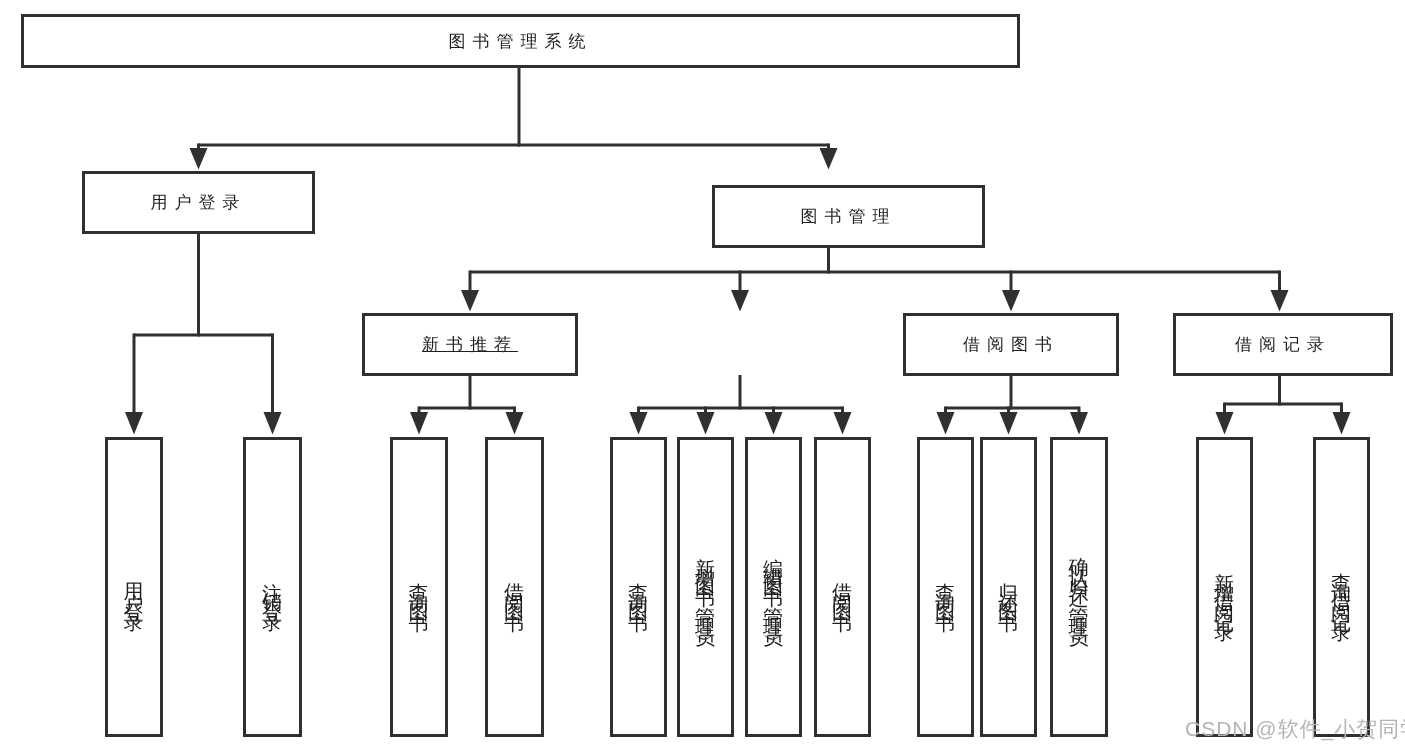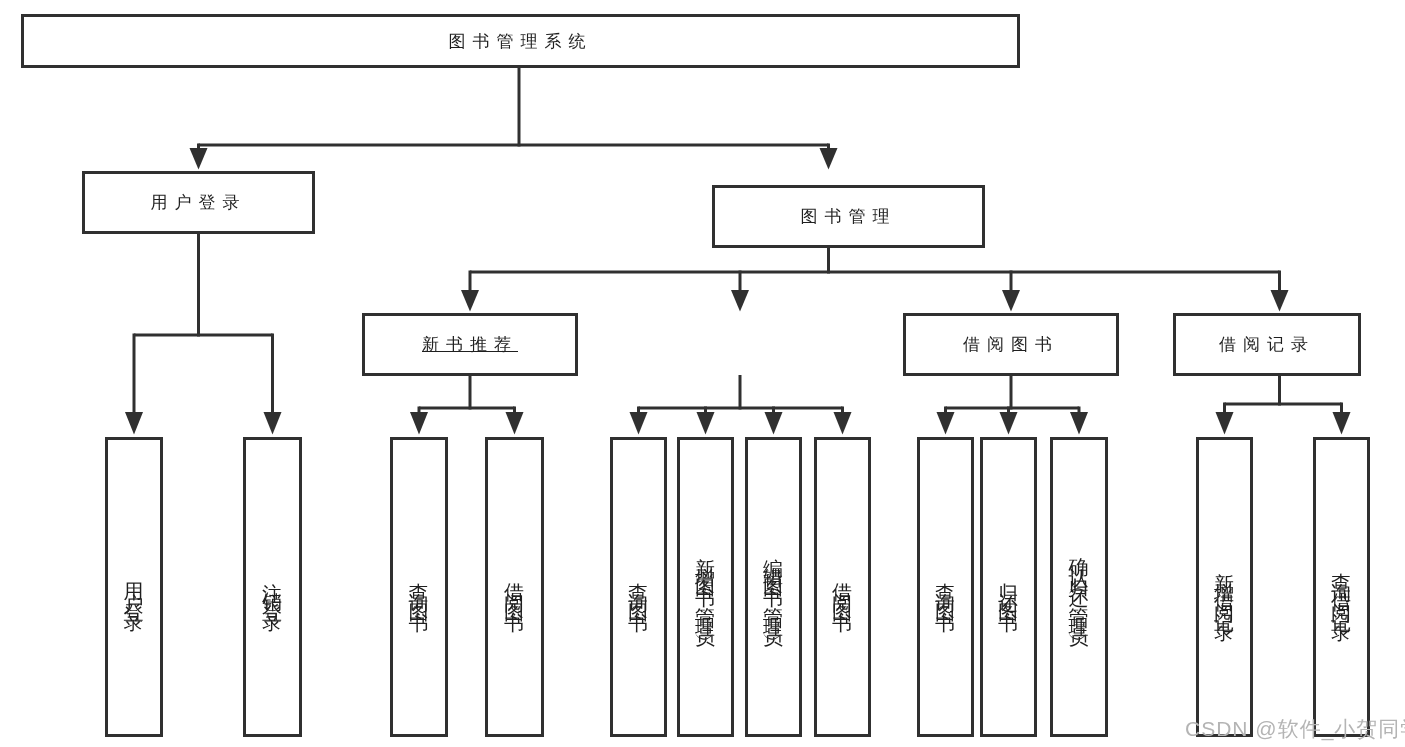--- a/index.html
+++ b/index.html
@@ -125,21 +125,21 @@
     </g>
   </svg>
 
   <div class="node hbox" style="left:21px; top:14px; width:999px; height:54px;">图书管理系统</div>
 
   <div class="node hbox" style="left:82px; top:171px; width:233px; height:63px;">用户登录</div>
   <div class="node hbox" style="left:712px; top:185px; width:273px; height:63px;">图书管理</div>
 
   <div class="node hbox" style="left:362px; top:313px; width:216px; height:63px;text-decoration:underline;">新书推荐</div>
   <div class="node hbox" style="left:903px; top:313px; width:216px; height:63px;">借阅图书</div>
-  <div class="node hbox" style="left:1173px; top:313px; width:188px; height:63px;">借阅记录</div>
+  <div class="node hbox" style="left:1173px; top:313px; width:220px; height:63px;">借阅记录</div>
 
   <div class="node vbox" style="left:105px; top:437px; width:58px; height:300px;">用户登录</div>
   <div class="node vbox" style="left:243px; top:437px; width:59px; height:300px;">注销登录</div>
 
   <div class="node vbox" style="left:390px; top:437px; width:58px; height:300px;">查询图书</div>
   <div class="node vbox" style="left:485px; top:437px; width:59px; height:300px;">借阅图书</div>
 
   <div class="node vbox" style="left:610px; top:437px; width:57px; height:300px;">查询图书</div>
   <div class="node vbox" style="left:677px; top:437px; width:57px; height:300px;">新增图书（管理员）</div>
   <div class="node vbox" style="left:745px; top:437px; width:57px; height:300px;">编辑图书（管理员）</div>

